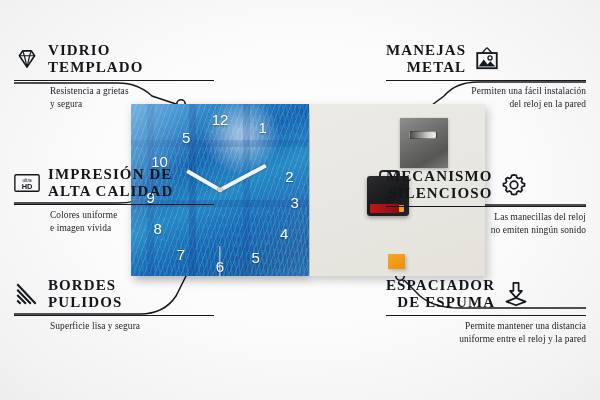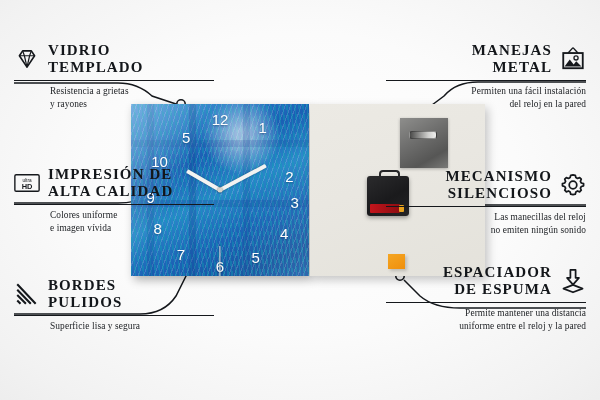--- a/index.html
+++ b/index.html
@@ -10,21 +10,21 @@
   }
   #stage{
     position:relative;width:600px;height:400px;
     background:
       radial-gradient(ellipse 520px 360px at 50% 46%, #ffffff 0%, #fbfbfb 42%, #f2f2f2 72%, #e7e7e7 100%);
   }
   
   .callout{position:absolute;width:200px;}
   .callout .head{display:flex;align-items:center;gap:8px;}
   .callout.left .head{justify-content:flex-start;}
-  .callout.right .head{justify-content:flex-end;}
+  .callout.right .head{}
   .ttl{
     font-family:"Liberation Serif",serif;
     font-weight:700;font-size:15px;line-height:1.12;
     letter-spacing:1.1px;color:#13161a;text-transform:uppercase;
   }
   .callout.left .ttl{text-align:left;}
   .callout.right .ttl{text-align:right;}
   .rule{height:1.6px;background:#15181c;margin:4px 0 4px 0;width:100%;}
   .sub{
     font-family:"Liberation Serif",serif;
@@ -167,21 +167,21 @@
         <path d="M5 9 H19 M8 4.5 L9.6 9 L12 19.5 M16 4.5 L14.4 9 L12 19.5" fill="none" stroke="#15181c" stroke-width="1.1"></path>
       </svg>
       <div class="ttl">
         <div>VIDRIO</div>
         <div>TEMPLADO</div>
       </div>
     </div>
     <div class="rule"></div>
     <div class="sub">
       <div>Resistencia a grietas</div>
-      <div>y rayones</div>
+      <div>y segura</div>
     </div>
   </div>
 
   <div class="callout left" style="left:14px;top:166px;">
     <div class="head">
       <svg class="ico" viewBox="0 0 30 24">
         <rect x="1" y="2.5" width="28" height="19" rx="1.5" fill="none" stroke="#15181c" stroke-width="1.6"></rect>
         <text x="15" y="10.5" font-family="Liberation Sans, sans-serif" font-size="5.4" text-anchor="middle" fill="#15181c">ultra</text>
         <text x="15" y="18.8" font-family="Liberation Sans, sans-serif" font-size="8.6" font-weight="bold" text-anchor="middle" fill="#15181c">HD</text>
       </svg>
@@ -244,21 +244,21 @@
         <circle cx="12" cy="12" r="3.5" fill="none" stroke="#15181c" stroke-width="1.6"></circle>
       </svg>
     </div>
     <div class="rule"></div>
     <div class="sub">
       <div>Las manecillas del reloj</div>
       <div>no emiten ningún sonido</div>
     </div>
   </div>
 
-  <div class="callout right" style="left:386px;top:264px;">
+  <div class="callout right" style="left:386px;top:277px;">
     <div class="head">
       <div class="ttl">
         <div>ESPACIADOR</div>
         <div>DE ESPUMA</div>
       </div>
       <svg class="ico" viewBox="0 0 24 24">
         <path d="M9.6 1.8 h4.8 v7.3 h3.1 L12 15.3 L6.5 9.1 h3.1 Z" fill="none" stroke="#15181c" stroke-width="1.6" stroke-linejoin="round"></path>
         <path d="M12 15.6 L3.2 19 L12 22.4 L20.8 19 Z" fill="none" stroke="#15181c" stroke-width="1.6" stroke-linejoin="round"></path>
       </svg>
     </div>

